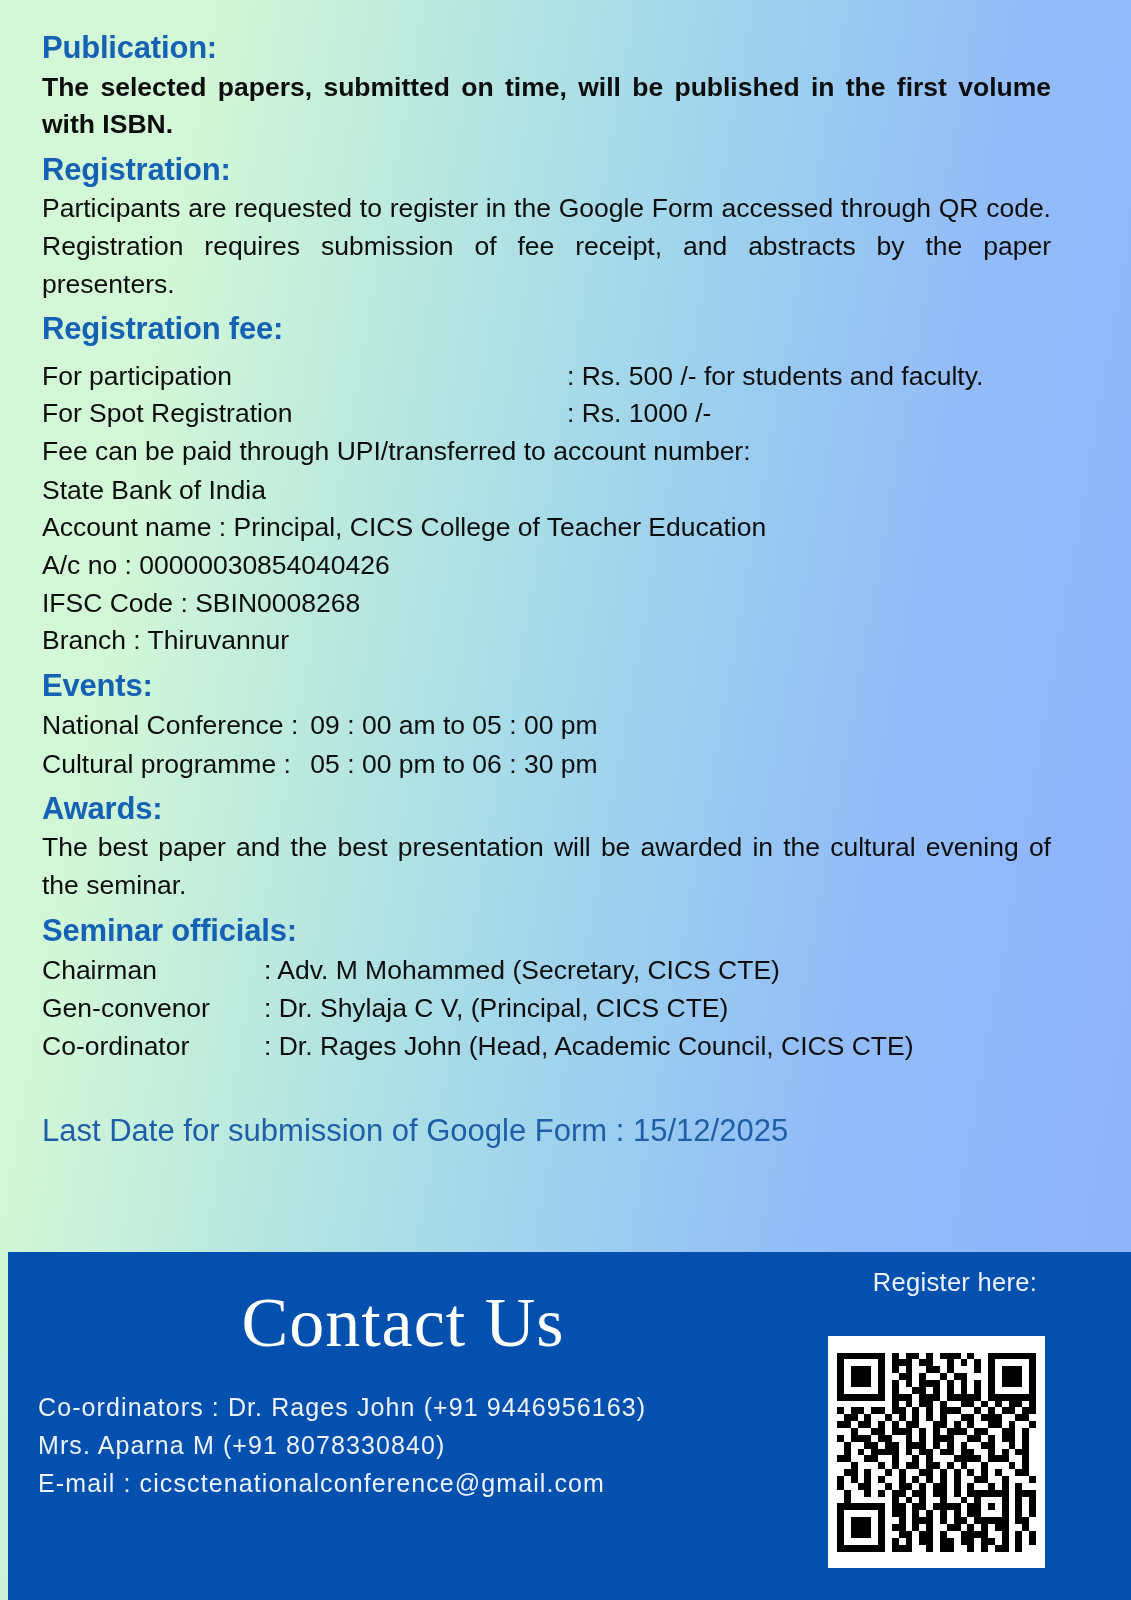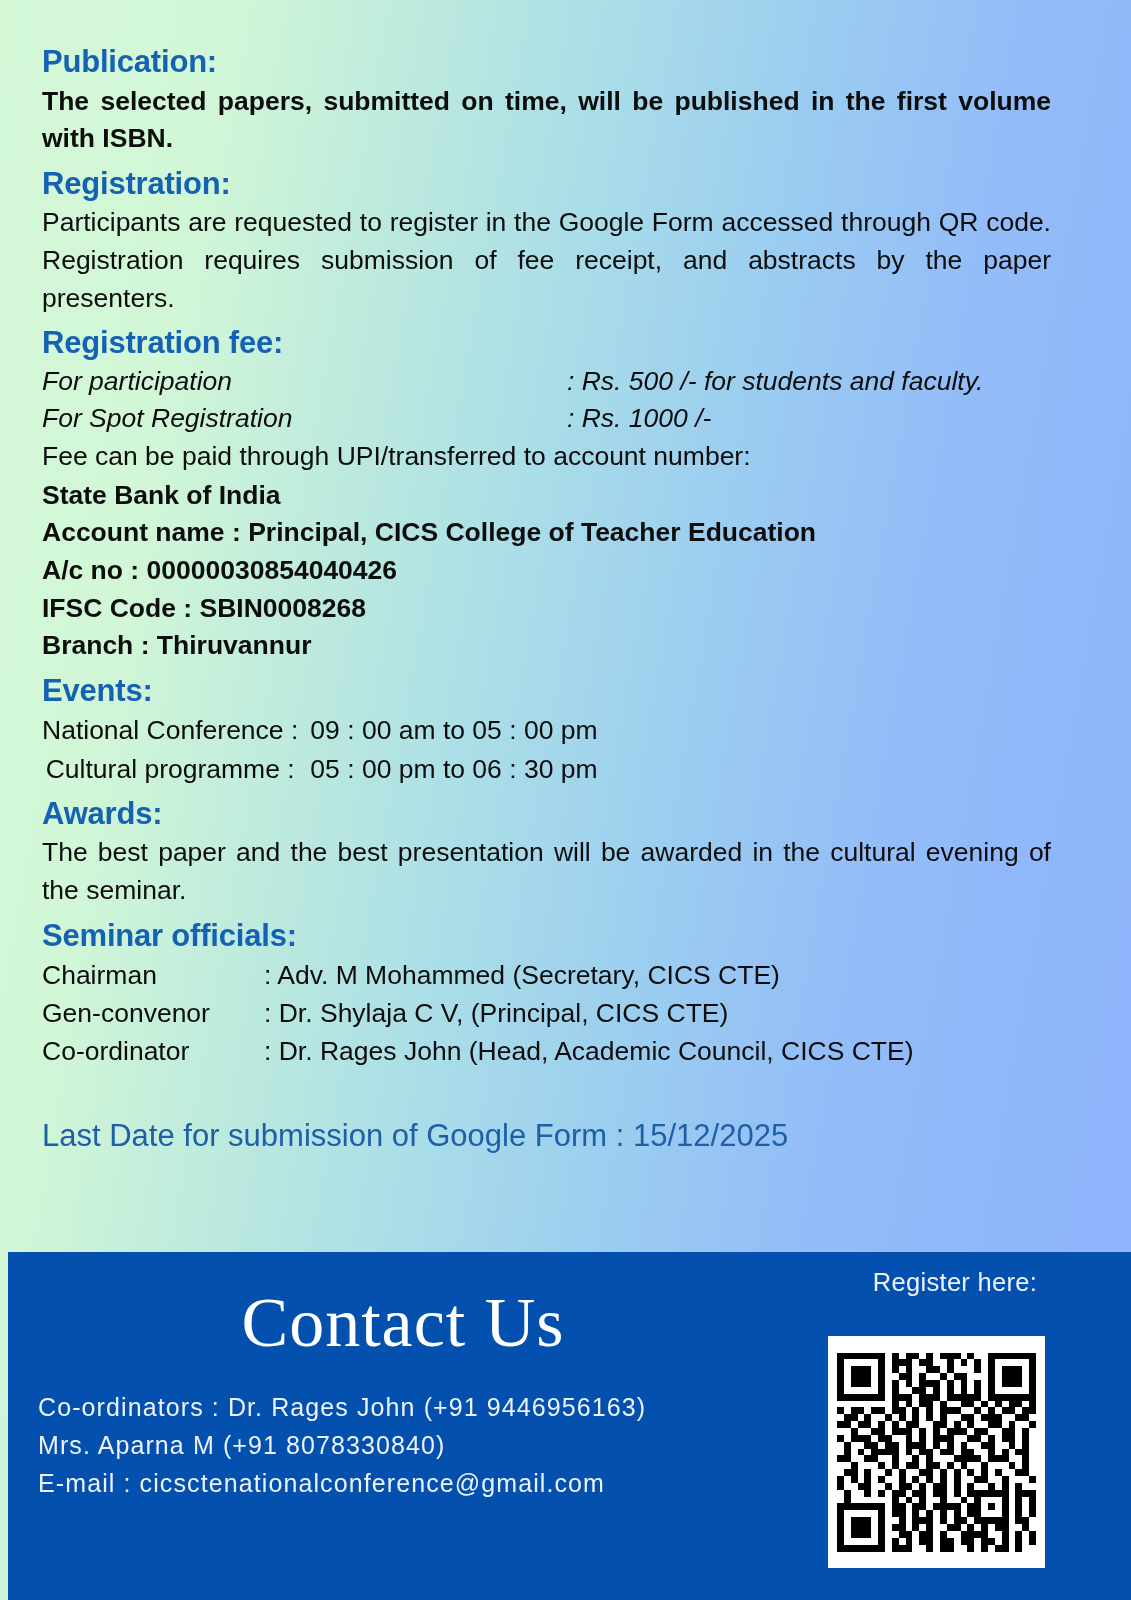--- a/index.html
+++ b/index.html
@@ -22,21 +22,21 @@
         #a9dde8 44%,
         #9bcdf0 58%,
         #93bdf8 72%,
         #8fb6fb 86%,
         #90b3fb 100%);
   }
 
   
   #content {
     position: absolute;
-    left: 0; top: 14px;
+    left: 0; top: 0;
     width: 1131px;
     height: 1252px;
     padding: 30px 80px 0 42px;
   }
 
   h2.sec {
     color: #1561b4;
     font-size: 31px;
     font-weight: bold;
     letter-spacing: -0.2px;
@@ -54,27 +54,26 @@
     margin-top: 2px;
   }
   p.body.bold { font-weight: bold; }
 
   .line {
     color: #0d0d0d;
     font-size: 26.5px;
     line-height: 1.42;
     white-space: pre;
   }
-  .line.bold { font-weight: bold; }
+  .line.bold { font-weight: normal; }
 
   
   table.fee {
     border-collapse: collapse;
-    margin-top: 1px;
-    font-style: italic;
+    margin-top: 10px;
   }
   table.fee td {
     color: #0d0d0d;
     font-size: 26.5px;
     line-height: 1.42;
     vertical-align: top;
     padding: 0;
     white-space: nowrap;
   }
   table.fee td.lbl { padding-right: 16px; }
@@ -82,21 +81,21 @@
 
   
   table.ev { border-collapse: collapse; margin-top: 2px; }
   table.ev td {
     color: #0d0d0d;
     font-size: 26.5px;
     line-height: 1.44;
     white-space: nowrap;
     padding: 0;
   }
-  table.ev td.k { padding-right: 12px; text-align: center; }
+  table.ev td.k { padding-right: 12px; }
 
   
   table.off { border-collapse: collapse; margin-top: 2px; }
   table.off td {
     color: #0d0d0d;
     font-size: 26.5px;
     line-height: 1.44;
     white-space: nowrap;
     padding: 0;
   }

